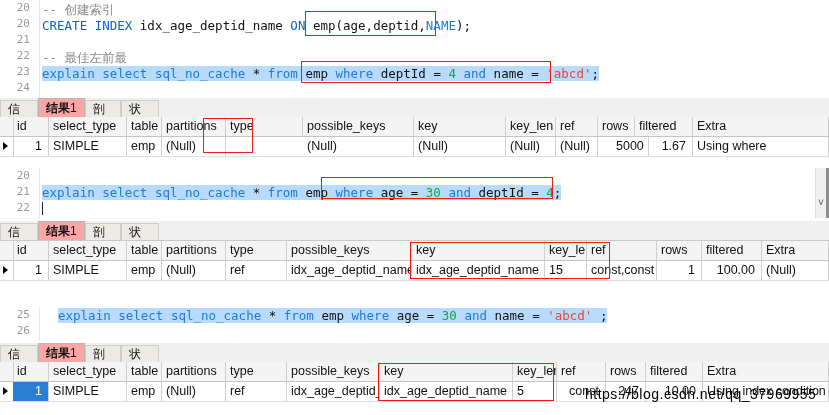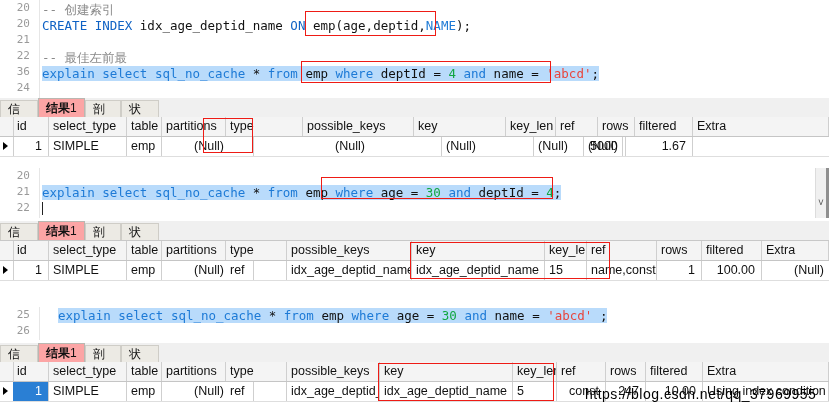--- a/index.html
+++ b/index.html
@@ -46,21 +46,21 @@
   .grid{position:absolute;left:0;background:#fff;}
   .gr{position:relative;height:19px;}
   .gr.head{background:#f4f4f4;border-bottom:1px solid #c5c5c5;}
   .gr.row{background:#ffffff;border-bottom:1px solid #dedede;}
   .cell{position:absolute;top:0;height:19px;line-height:19px;
         font-size:12.5px;box-sizing:border-box;padding:0 4px;
         overflow:hidden;white-space:nowrap;
         border-right:1px solid #cfcfcf;}
   .gr.head .cell{color:#111;}
   .gr.row .cell{color:#111;}
-  .cell.nul{color:#b7b7b7;margin-left:28px;}
+  .cell.nul{color:#b7b7b7;}
   .cell.r{text-align:right;padding-right:6px;}
   .rowmark{position:absolute;left:0;top:0;width:13px;height:19px;
            border-right:1px solid #cfcfcf;background:#f4f4f4;}
   .gr.row .rowmark{background:#fff;}
   .arrow{position:absolute;left:3px;top:5px;width:0;height:0;
          border-left:5px solid #000;border-top:4px solid transparent;border-bottom:4px solid transparent;}
   .selcell{background:#2a7fd4;color:#fff !important;}
 
   .watermark{position:absolute;color:#000000;font-size:14px;
              font-family:"Liberation Sans",sans-serif;letter-spacing:.5px;
@@ -75,21 +75,21 @@
 <body>
 
 <div class="screen">
 
   <div class="editor" id="ed1" style="top:0;width:829px;height:98px;">
     <div class="gutter" id="g1">
         <span class="ln">20</span>
         <span class="ln">20</span>
         <span class="ln">21</span>
         <span class="ln">22</span>
-        <span class="ln">36</span>
+        <span class="ln">23</span>
         <span class="ln">24</span>
       </div>
     <div class="gutter-sep"></div>
     <div class="code" id="c1" style="padding-top:2px;"><div class="ed-line"><span><span class="cmt">-- 创建索引</span></span></div><div class="ed-line"><span><span class="kw2">CREATE INDEX </span><span class="plain">idx_age_deptid_name </span><span class="kw2">ON </span><span class="plain">emp(age,deptid,</span><span class="k">NAME</span><span class="plain">);</span></span></div><div class="ed-line"><span></span></div><div class="ed-line"><span><span class="cmt">-- 最佳左前最</span></span></div><div class="ed-line"><span class="selbg"><span class="k">explain select sql_no_cache </span><span class="plain">* </span><span class="k">from </span><span class="plain">emp </span><span class="k">where </span><span class="plain">deptId </span><span class="plain">= </span><span class="num">4</span><span class="k"> and </span><span class="plain">name = </span><span class="str">'abcd'</span><span class="plain">;</span></span></div><div class="ed-line"><span></span></div></div>
   </div>
   <div class="redbox" style="left:305px;top:11px;width:131px;height:25px;"></div>
   <div class="redbox" style="left:301px;top:61px;width:250px;height:22px;"></div>
 
   <div class="tabbar" style="top:98px;width:829px;">
     <div class="tab" style="left:0;width:38px;">
@@ -127,22 +127,23 @@
           <div class="arrow"></div>
         </div>
         <div class="cell r" style="left: 13px; width: 36px;">1</div>
         <div class="cell" style="left: 49px; width: 78px;">SIMPLE</div>
         <div class="cell" style="left: 127px; width: 35px;">emp</div>
         <div class="cell nul" style="left: 162px; width: 64px;">(Null)</div>
         <div class="cell nul" style="left: 303px; width: 111px;">(Null)</div>
         <div class="cell nul" style="left: 414px; width: 92px;">(Null)</div>
         <div class="cell nul" style="left: 506px; width: 50px;">(Null)</div>
         <div class="cell nul" style="left: 556px; width: 42px;">(Null)</div>
-        <div class="cell r" style="left: 586px; width: 37px;">5000</div>
+        <div class="cell r" style="left: 612px; width: 37px;">5000</div>
         <div class="cell r" style="left: 635px; width: 58px;">1.67</div>
+        <div class="cell" style="left: 693px; width: 136px;">Using where</div>
       </div>
     </div>
   <div class="redbox" style="left:203px;top:118px;width:50px;height:35px;"></div>
 
   <div class="editor" id="ed2" style="top:168px;width:829px;height:50px;">
     <div class="gutter" id="g2">
         <span class="ln">20</span>
         <span class="ln">21</span>
         <span class="ln">22</span>
       </div>
@@ -191,21 +192,21 @@
           <div class="arrow"></div>
         </div>
         <div class="cell r" style="left: 13px; width: 36px;">1</div>
         <div class="cell" style="left: 49px; width: 78px;">SIMPLE</div>
         <div class="cell" style="left: 127px; width: 35px;">emp</div>
         <div class="cell nul" style="left: 162px; width: 64px;">(Null)</div>
         <div class="cell" style="left: 226px; width: 61px;">ref</div>
         <div class="cell" style="left: 287px; width: 125px;">idx_age_deptid_name</div>
         <div class="cell" style="left: 412px; width: 133px;">idx_age_deptid_name</div>
         <div class="cell" style="left: 545px; width: 42px;">15</div>
-        <div class="cell r" style="left: 587px; width: 70px;">name,const</div>
+        <div class="cell r" style="left: 587px; width: 70px;">const,const</div>
         <div class="cell r" style="left: 657px; width: 45px;">1</div>
         <div class="cell r" style="left: 702px; width: 60px;">100.00</div>
         <div class="cell nul" style="left: 762px; width: 67px;">(Null)</div>
       </div>
     </div>
   <div class="redbox" style="left:410px;top:242px;width:200px;height:37px;"></div>
 
   <div class="editor" id="ed3" style="top:307px;width:829px;height:33px;padding-left:16px;">
     <div class="gutter" id="g3">
         <span class="ln">25</span>

